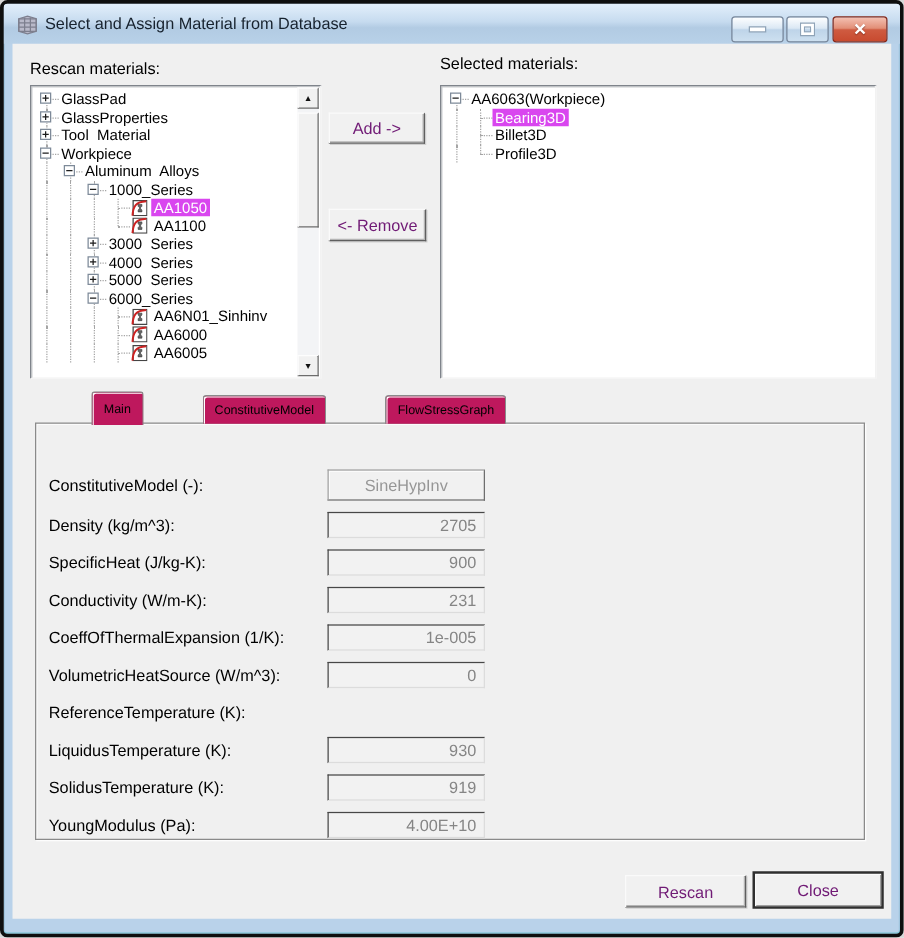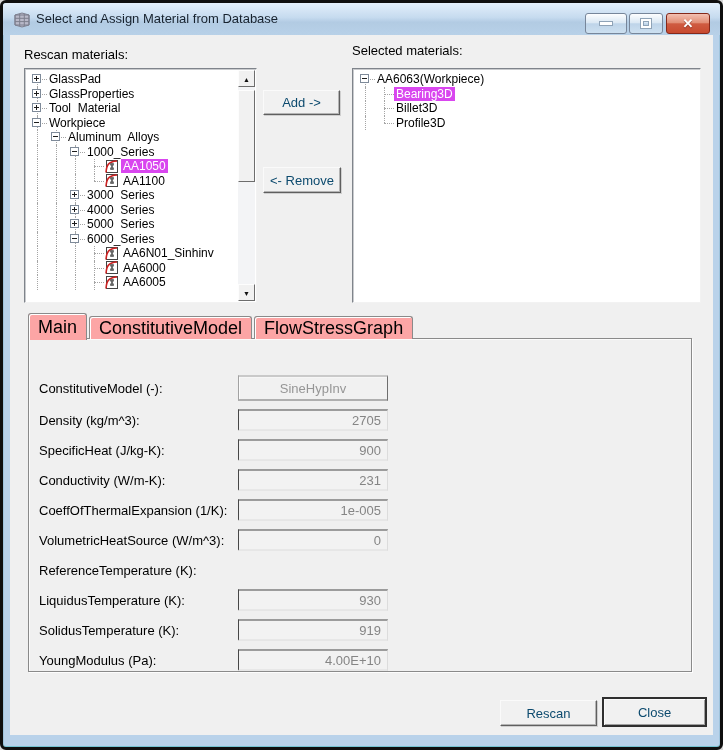--- a/index.html
+++ b/index.html
@@ -62,43 +62,43 @@
   
   .vscroll { position:absolute; right:1px; top:1px; bottom:1px; width:17px; background:#f3f4f6; }
   .sb-btn { position:absolute; left:0; width:17px; height:17px; background:#f1f1f1; text-align:center;
             font-size:7px; line-height:17px; color:#111;
             border:1px solid; border-color:#fdfdfd #6d6d6d #6d6d6d #fdfdfd; }
   .sb-up { top:0; } .sb-down { bottom:0; }
   .sb-thumb { position:absolute; left:0; width:17px; top:20px; height:92px; background:#f1f1f1;
             border:1px solid; border-color:#fdfdfd #6d6d6d #6d6d6d #fdfdfd; }
 
   
-  .pushbtn { position:absolute; background:#f1f1f1; font-size:13px; color:#0c4a6e; text-align:center;
+  .pushbtn { position:absolute; background:#f1f1f1; font-size:13px; color:#701a75; text-align:center;
              border:1px solid; border-color:#fafafa #5f5f5f #5f5f5f #fafafa;
              box-shadow: inset -1px -1px 0 #b4b4b4, 1px 1px 0 #cfcfcf; cursor:default;
              display:flex; align-items:center; justify-content:center; white-space:pre; }
   .btn-add    { left:253px; top:55px;  width:77px; height:25px; }
   .btn-remove { left:253px; top:132px; width:78px; height:26px; }
 
   
   .tabs { position:absolute; left:18px; top:277px; height:27px; display:flex; align-items:flex-end; z-index:3; }
-  .tab { height:23px; padding:0 9px; margin-right:2px; background:#fca5a5; font-size:18px;
+  .tab { height:23px; padding:0 9px; margin-right:2px; background:#be185d; font-size:10px;
          border:1px solid #8a8a8a; border-bottom:none; border-radius:3px 3px 0 0;
-         display:flex; align-items:center; box-shadow: inset 1px 1px 0 #ffffff; cursor:default; }
+         display:flex; align-items:center; box-shadow: inset 1px 1px 0 #ffffff; cursor:default;margin-left:45px; }
   .tab.active { height:27px; margin-bottom:-1px; z-index:4; }
 
   .tab-page { position:absolute; left:18px; top:303px; width:664px; height:334px; background:#f0f0f0;
               border:1px solid #8a8a8a; box-shadow: 1px 1px 0 #fdfdfd, inset 1px 1px 0 #fbfbfb; z-index:2; }
 
   
   .form-rows { position:absolute; left:10px; top:32px; width:349px; }
   .form-row { position:relative; height:30px; }
   .form-row.button-row { height:34px; }
   .f-label { position:absolute; left:0; top:50%; transform:translateY(-50%); font-size:13px; color:#000; white-space:pre; }
-  .f-field { position:absolute; right:0; top:50%; transform:translateY(-50%); width:150px; height:21px;
+  .f-field { position:absolute; right:0; top:50%; transform:translateY(-50%); width:126px; height:21px;
              background:#f2f2f2; font-size:13px; color:#858585; text-align:right;
              padding:0 6px; line-height:19px; white-space:pre;
              border:1px solid; border-color:#474747 #dcdcdc #dcdcdc #474747; }
   .f-field.btnlike { height:25px; text-align:center; line-height:23px; color:#969696;
              border:1px solid; border-color:#a2a2a2 #6e6e6e #6e6e6e #a2a2a2; background:#f1f1f1;
              box-shadow: inset 1px 1px 0 #fbfbfb; }
 
   
   .btn-rescan { left:490px; top:665px; width:97px;  height:26px; }
   .btn-close  { left:592px; top:662px; width:105px; height:30px;

